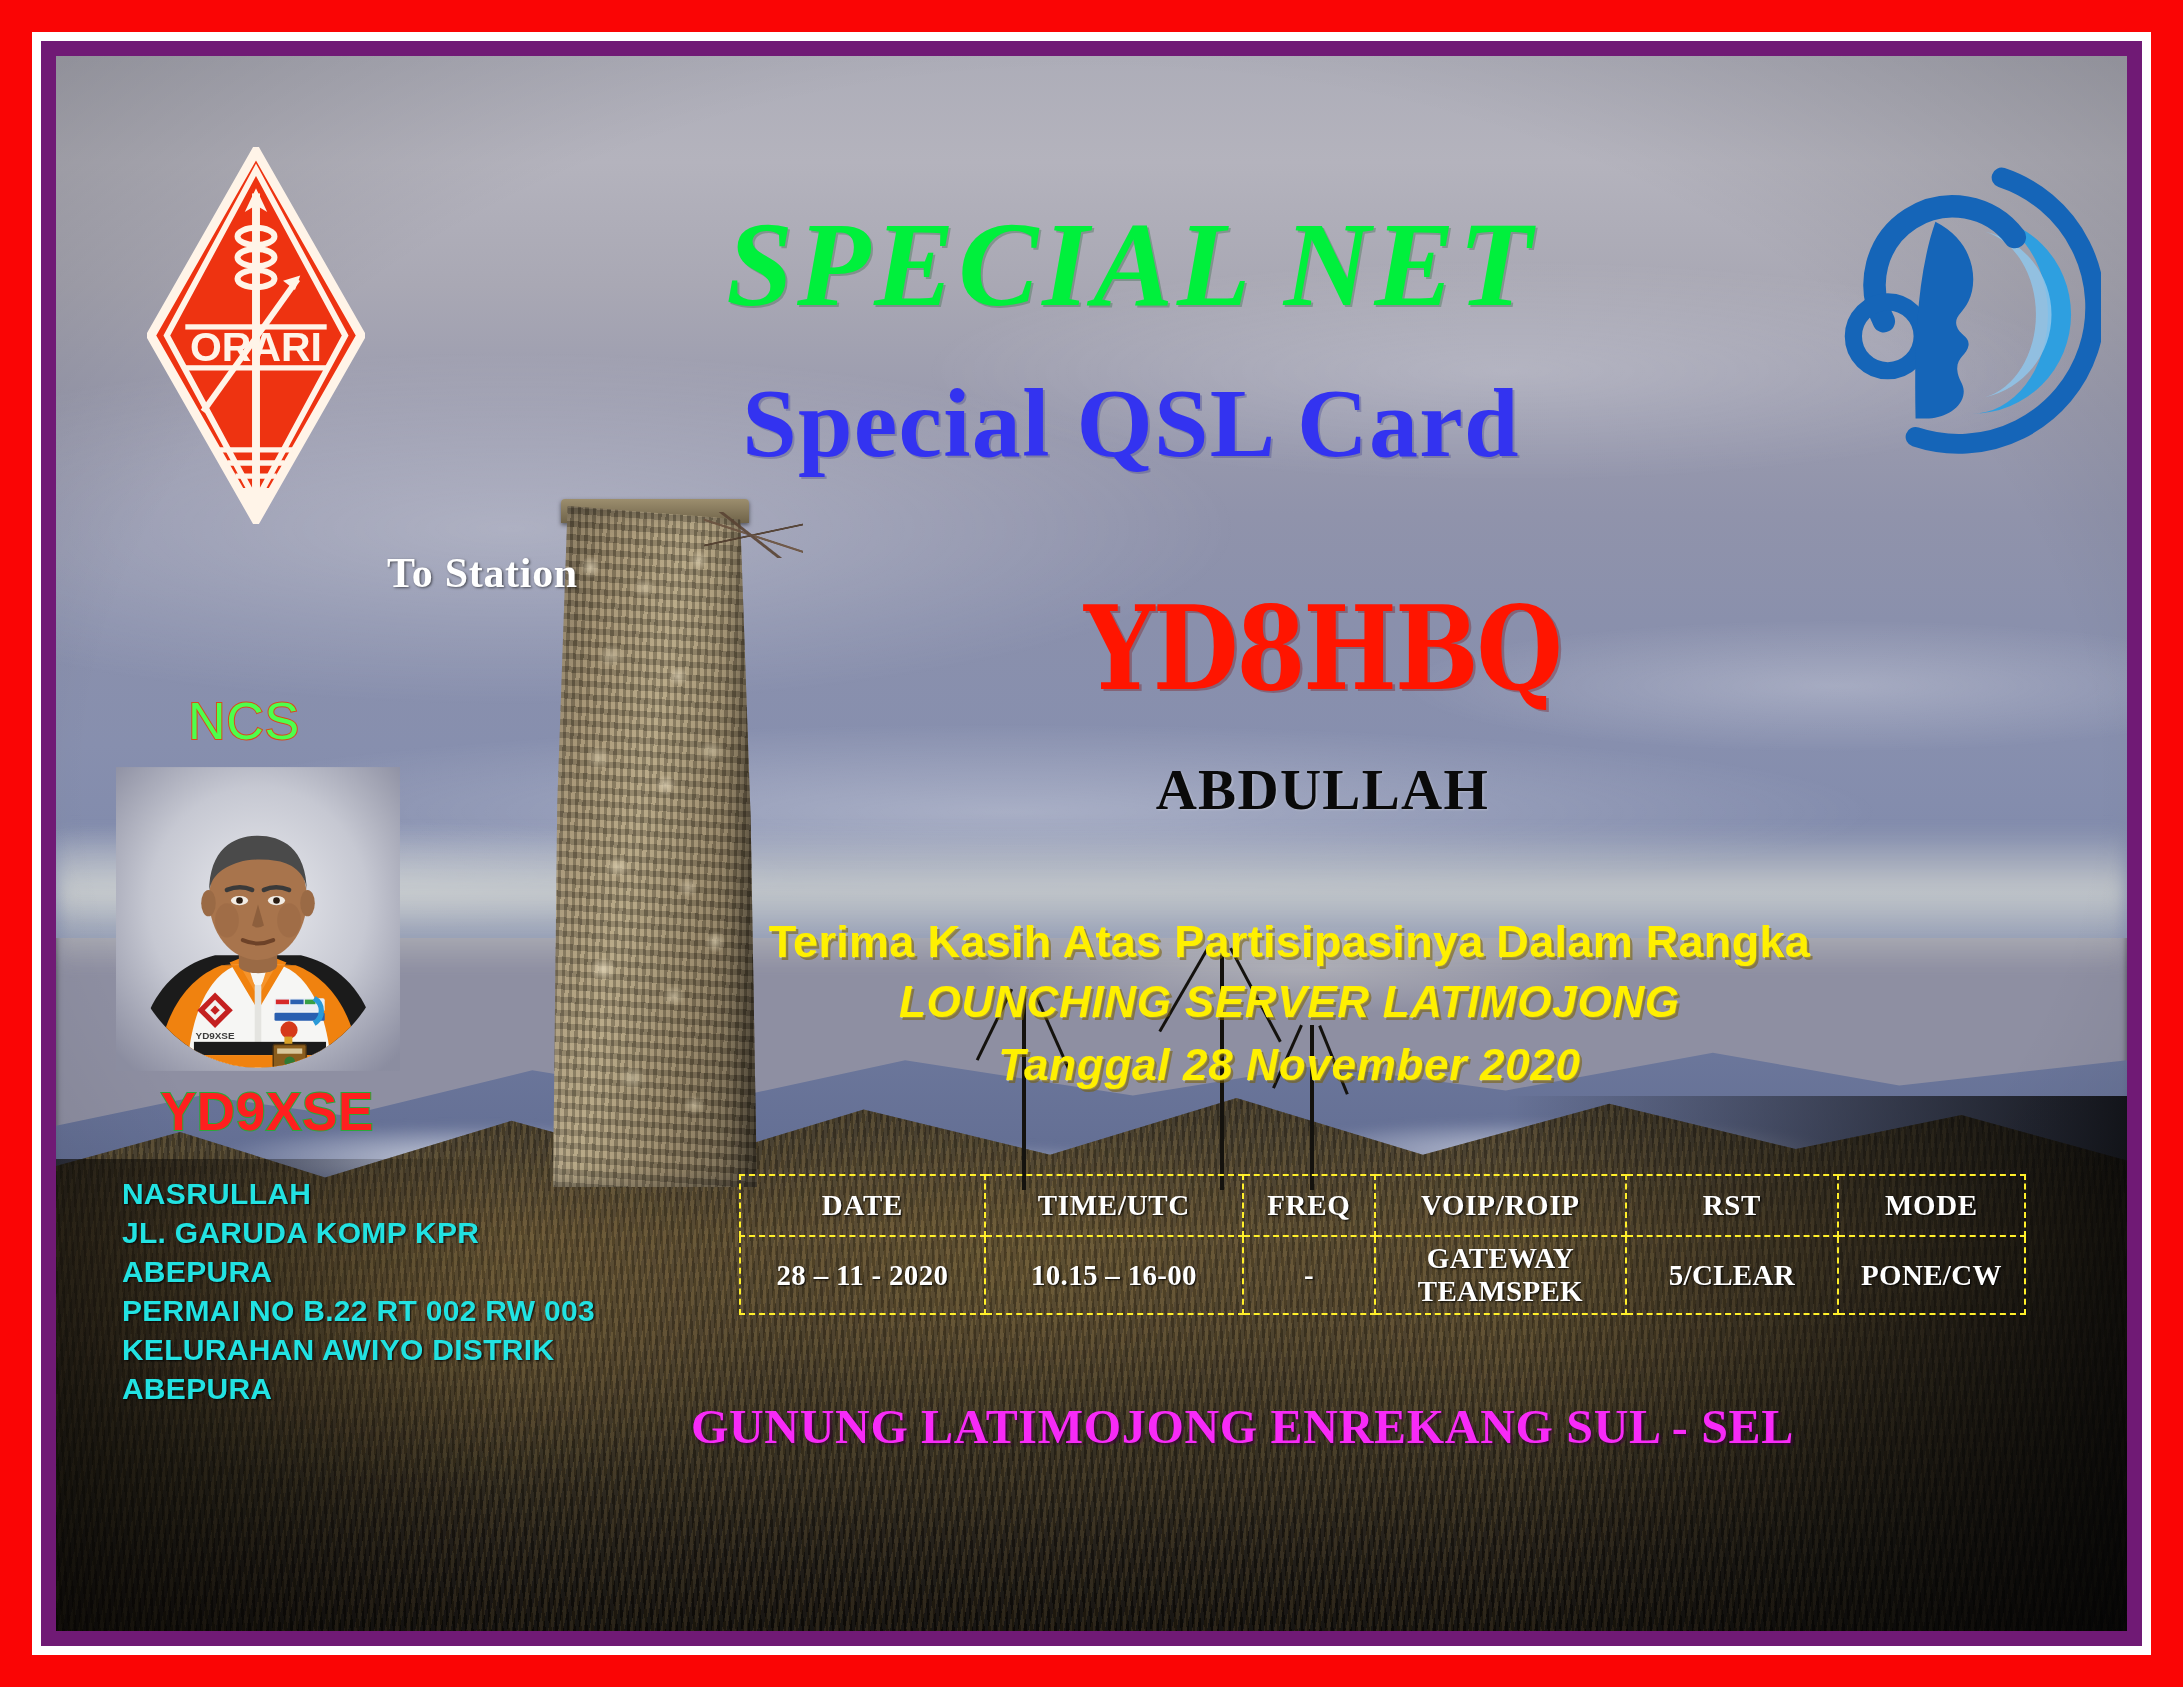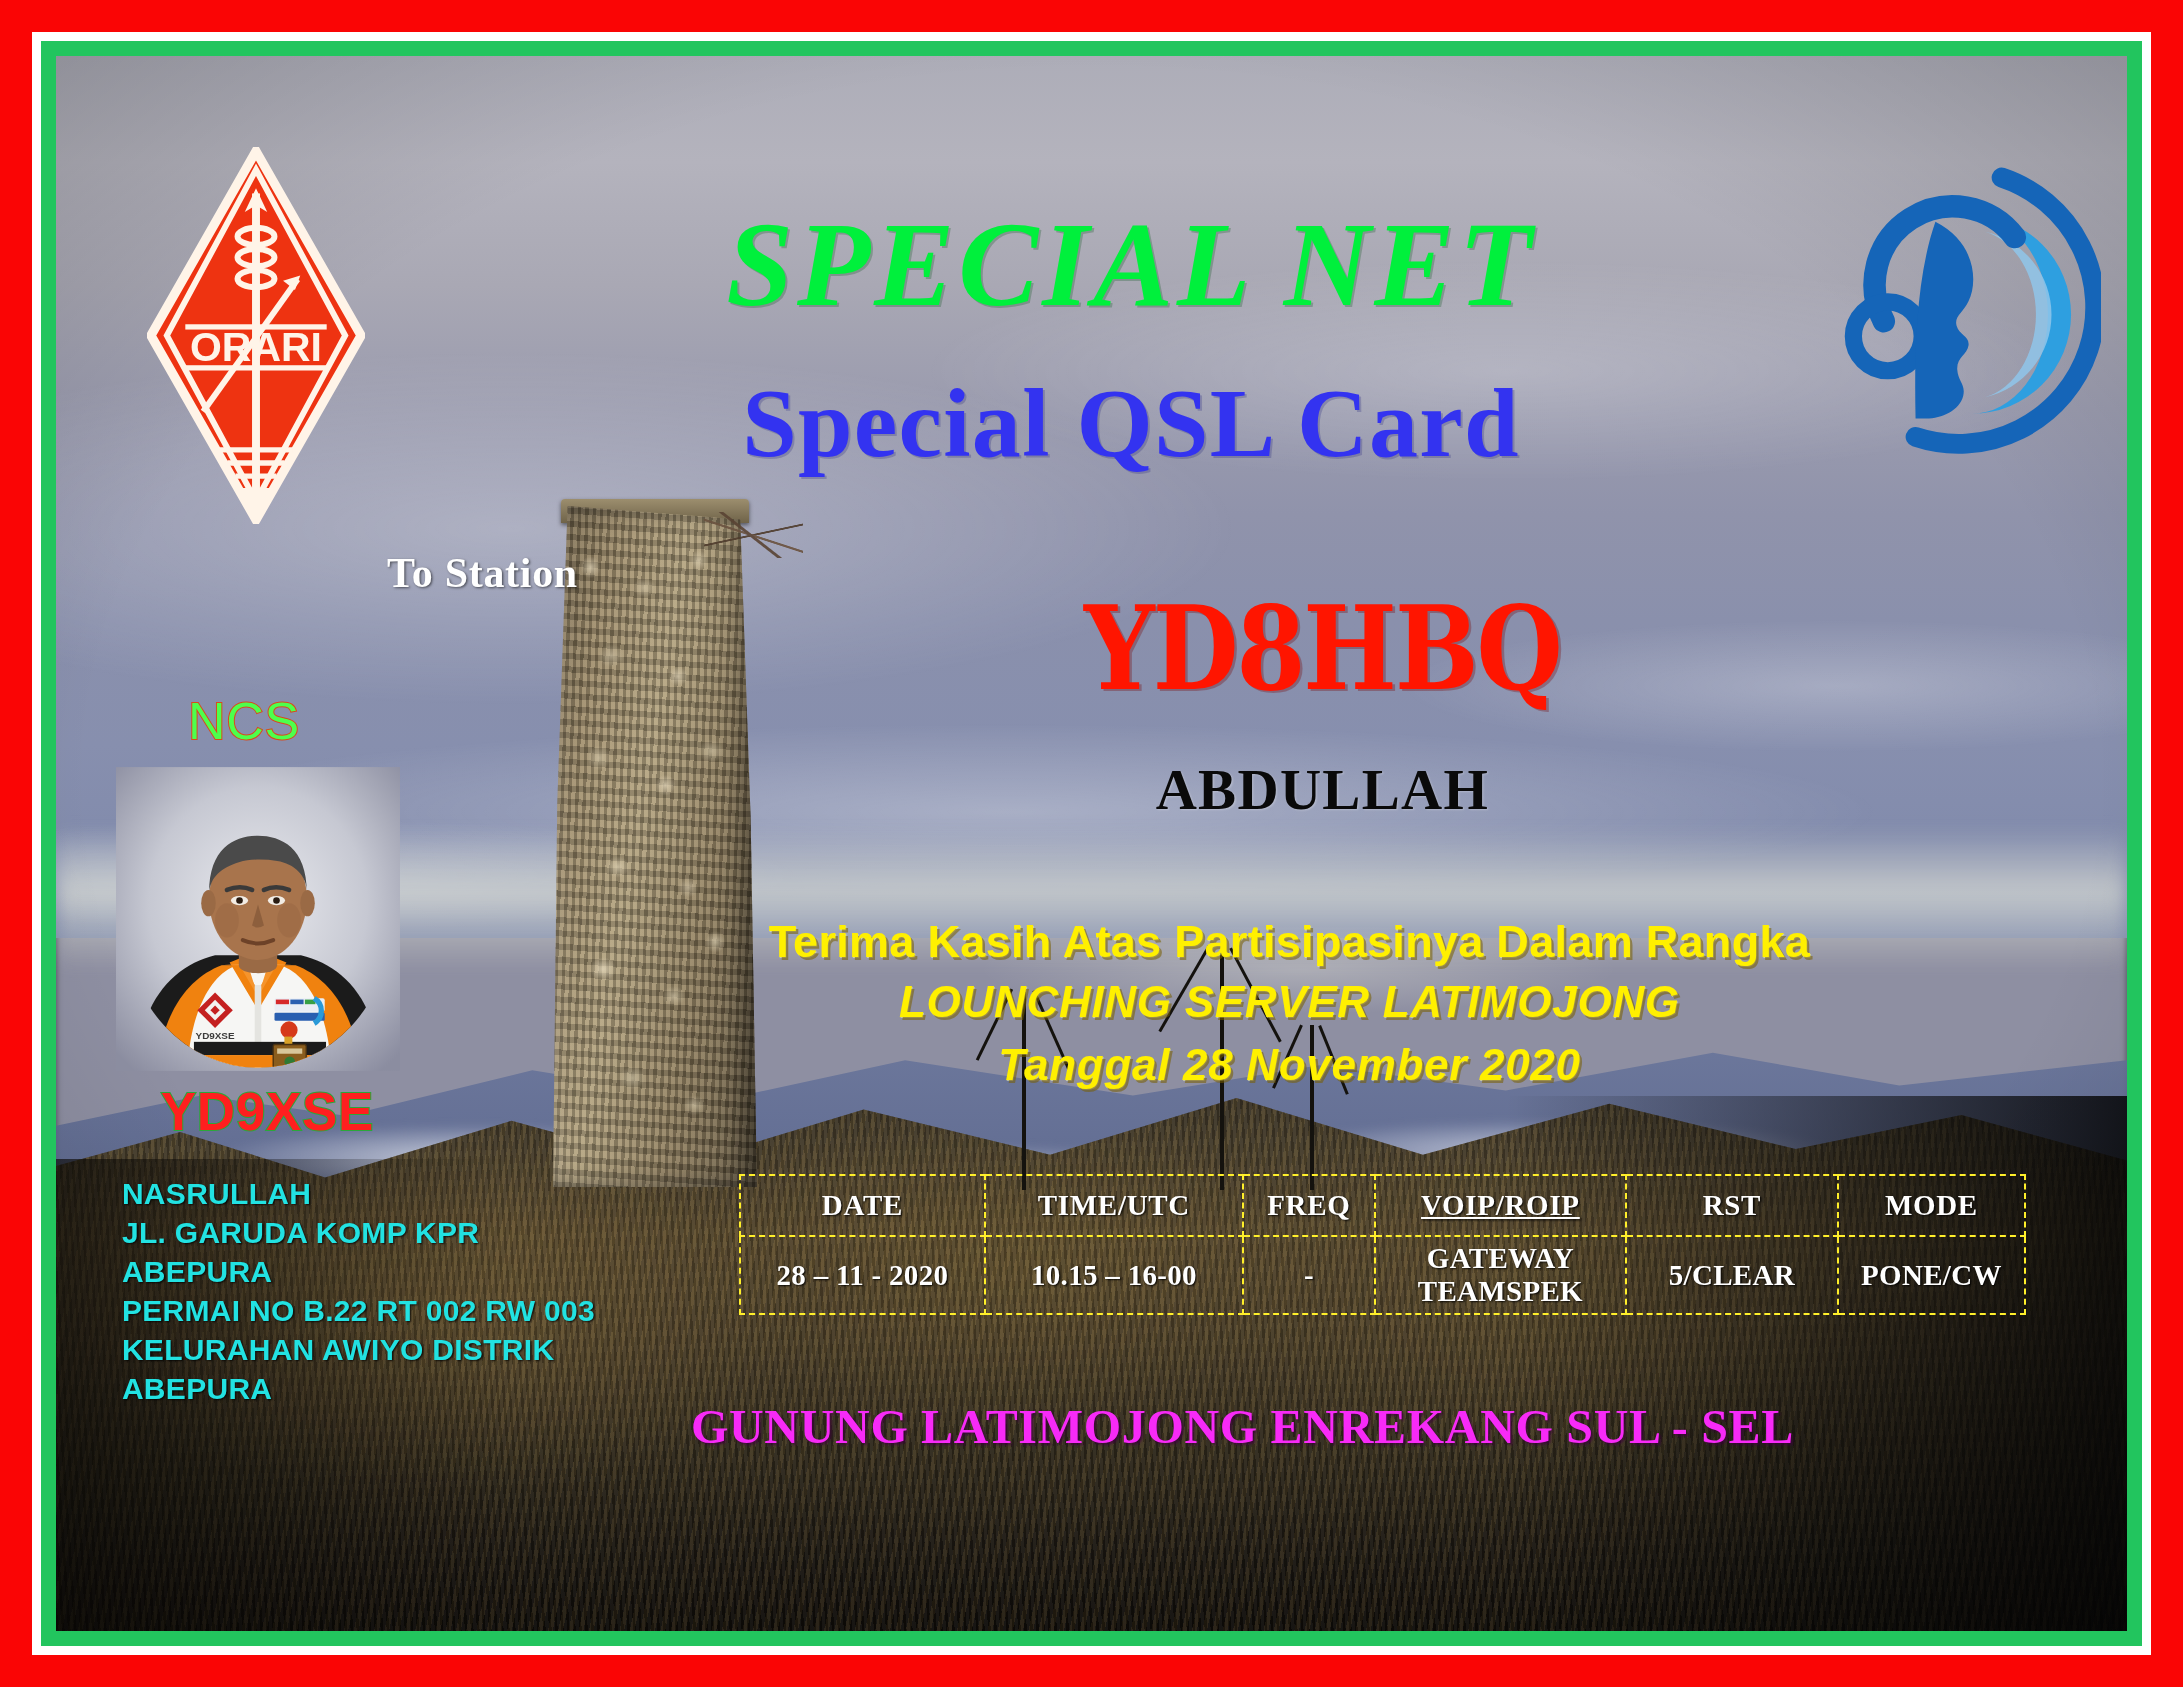--- a/index.html
+++ b/index.html
@@ -17,21 +17,21 @@
     background:#fa0505;
     padding:32px;
   }
   #frame-white-gap{
     width:100%; height:100%;
     background:#ffffff;
     padding:9.3px;
   }
   #frame-inner-red{
     width:100%; height:100%;
-    background:#22c55e;
+    background:#701a75;
     padding:14.6px;
   }
 
   
   #photo-canvas{
     position:relative;
     width:100%; height:100%;
     overflow:hidden;
     background:#8e8fa2;
     box-shadow: inset 0 0 6.6px rgba(0,0,0,.5);
@@ -312,21 +312,21 @@
     font-family:"Liberation Serif", serif;
     font-weight:bold;
     text-shadow:1.3px 1.3px 2px rgba(0,0,0,.85);
     padding:4px 2.6px;
   }
   #qso-table .hdr td{ height:61px; font-size:29px; letter-spacing:0.7px; }
   #qso-table .val td{ height:78px; font-size:29px; letter-spacing:0.3px; line-height:1.12; }
   .c-date{ width:245px; }
   .c-time{ width:258px; }
   .c-freq{ width:132px; }
-  .c-voip{ width:251px;text-decoration:underline; }
+  .c-voip{ width:251px; }
   .c-rst { width:212px; }
   .c-mode{ width:187px; }
 
   
   #location-line{
     position:absolute; left:635px; top:1343px; width:1257px;
     font-size:48px; font-weight:bold;
     color:#f72af7;
     letter-spacing:0.7px;
     text-shadow:2px 2px 2.6px rgba(60,0,60,.75);

